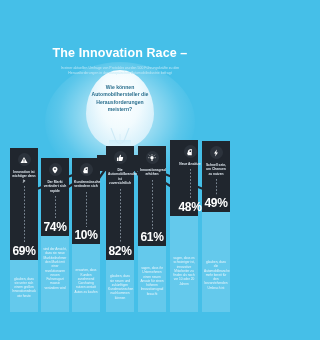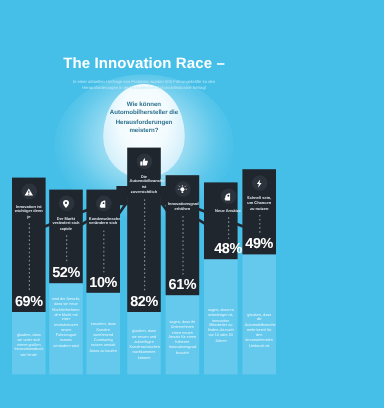--- a/index.html
+++ b/index.html
@@ -153,21 +153,21 @@
       <div class="panel" style="height:118px;"></div>
       <div class="bar" style="bottom:76px;height:78px;">
         <div class="icon-wrap">
           <svg width="8" height="8" viewBox="0 0 16 16">
               <path d="M8 1.5 C5 1.5 3 3.6 3 6.3 C3 9.6 8 14.5 8 14.5 S13 9.6 13 6.3 C13 3.6 11 1.5 8 1.5 Z" fill="#ffffff"></path>
               <circle cx="8" cy="6.2" r="1.8" fill="#2c333c"></circle>
             </svg>
         </div>
         <div class="bar-label">Der Markt verändert sich rapide</div>
         <div class="dots"></div>
-        <div class="pct">52%</div>
+        <div class="pct">74%</div>
       </div>
       <div class="desc" style="bottom:22px;">sind der Ansicht, dass sie neue Marktteilnehmer den Markt mit einer revolutionaren neuen Fahrzeugart massiv verändern wird</div>
     </div>
 
     <div class="col" style="left:72px;">
       <div class="panel" style="height:128px;"></div>
       <div class="bar" style="bottom:68px;height:86px;">
         <div class="icon-wrap">
           <svg width="8" height="8" viewBox="0 0 16 16">
               <path d="M11 2 C7 2 3.5 4.6 3.5 8.2 C3.5 10 2.2 11 2.2 11.9 C2.2 12.6 3.4 12.7 3.4 12.7 L3.4 14.3 L11.5 14.3 L11.5 2.2 Z" fill="#ffffff"></path>
@@ -176,21 +176,21 @@
         </div>
         <div class="bar-label">Kundenwünsche verändern sich</div>
         <div class="dots"></div>
         <div class="pct">10%</div>
       </div>
       <div class="desc" style="bottom:18px;">erwarten, dass Kunden zunehmend Carsharing nutzen anstatt Autos zu kaufen</div>
     </div>
 
     <div class="col" style="left:106px;">
       <div class="panel" style="height:148px;"></div>
-      <div class="bar" style="bottom:52px;height:137px;">
+      <div class="bar" style="bottom:52px;height:114px;">
         <div class="icon-wrap">
           <svg width="8" height="8" viewBox="0 0 16 16">
               <path d="M5.6 7 L8.4 1.6 C9.8 1.6 10.2 2.8 9.8 4.2 L9.3 6 L13.2 6 C14.1 6 14.6 6.8 14.3 7.7 L12.9 12.6 C12.7 13.4 12.1 13.9 11.3 13.9 L5.6 13.9 Z" fill="#ffffff"></path>
               <rect x="1.9" y="7" width="3" height="6.9" rx=".6" fill="#ffffff"></rect>
             </svg>
         </div>
         <div class="bar-label">Die Automobilbranche ist zuversichtlich</div>
         <div class="dots"></div>
         <div class="pct">82%</div>
       </div>
@@ -215,21 +215,21 @@
         </div>
         <div class="bar-label">Innovationsgrad erhöhen</div>
         <div class="dots"></div>
         <div class="pct">61%</div>
       </div>
       <div class="desc" style="bottom:16px;">sagen, dass ihr Unternehmen einen neuen Ansatz für einen höheren Innovationsgrad braucht</div>
     </div>
 
     <div class="col" style="left:170px;">
       <div class="panel" style="height:124px;"></div>
-      <div class="bar" style="bottom:96px;height:64px;padding-left:12px;">
+      <div class="bar" style="bottom:96px;height:76px;padding-left:12px;">
         <div class="icon-wrap">
           <svg width="8" height="8" viewBox="0 0 16 16">
               <path d="M11 2 C7 2 3.5 4.6 3.5 8.2 C3.5 10 2.2 11 2.2 11.9 C2.2 12.6 3.4 12.7 3.4 12.7 L3.4 14.3 L11.5 14.3 L11.5 2.2 Z" fill="#ffffff"></path>
               <circle cx="8.6" cy="6.4" r="1.7" fill="#2c333c"></circle>
             </svg>
         </div>
         <div class="bar-label">Neue Ansätze</div>
         <div class="dots"></div>
         <div class="pct">48%</div>
       </div>

